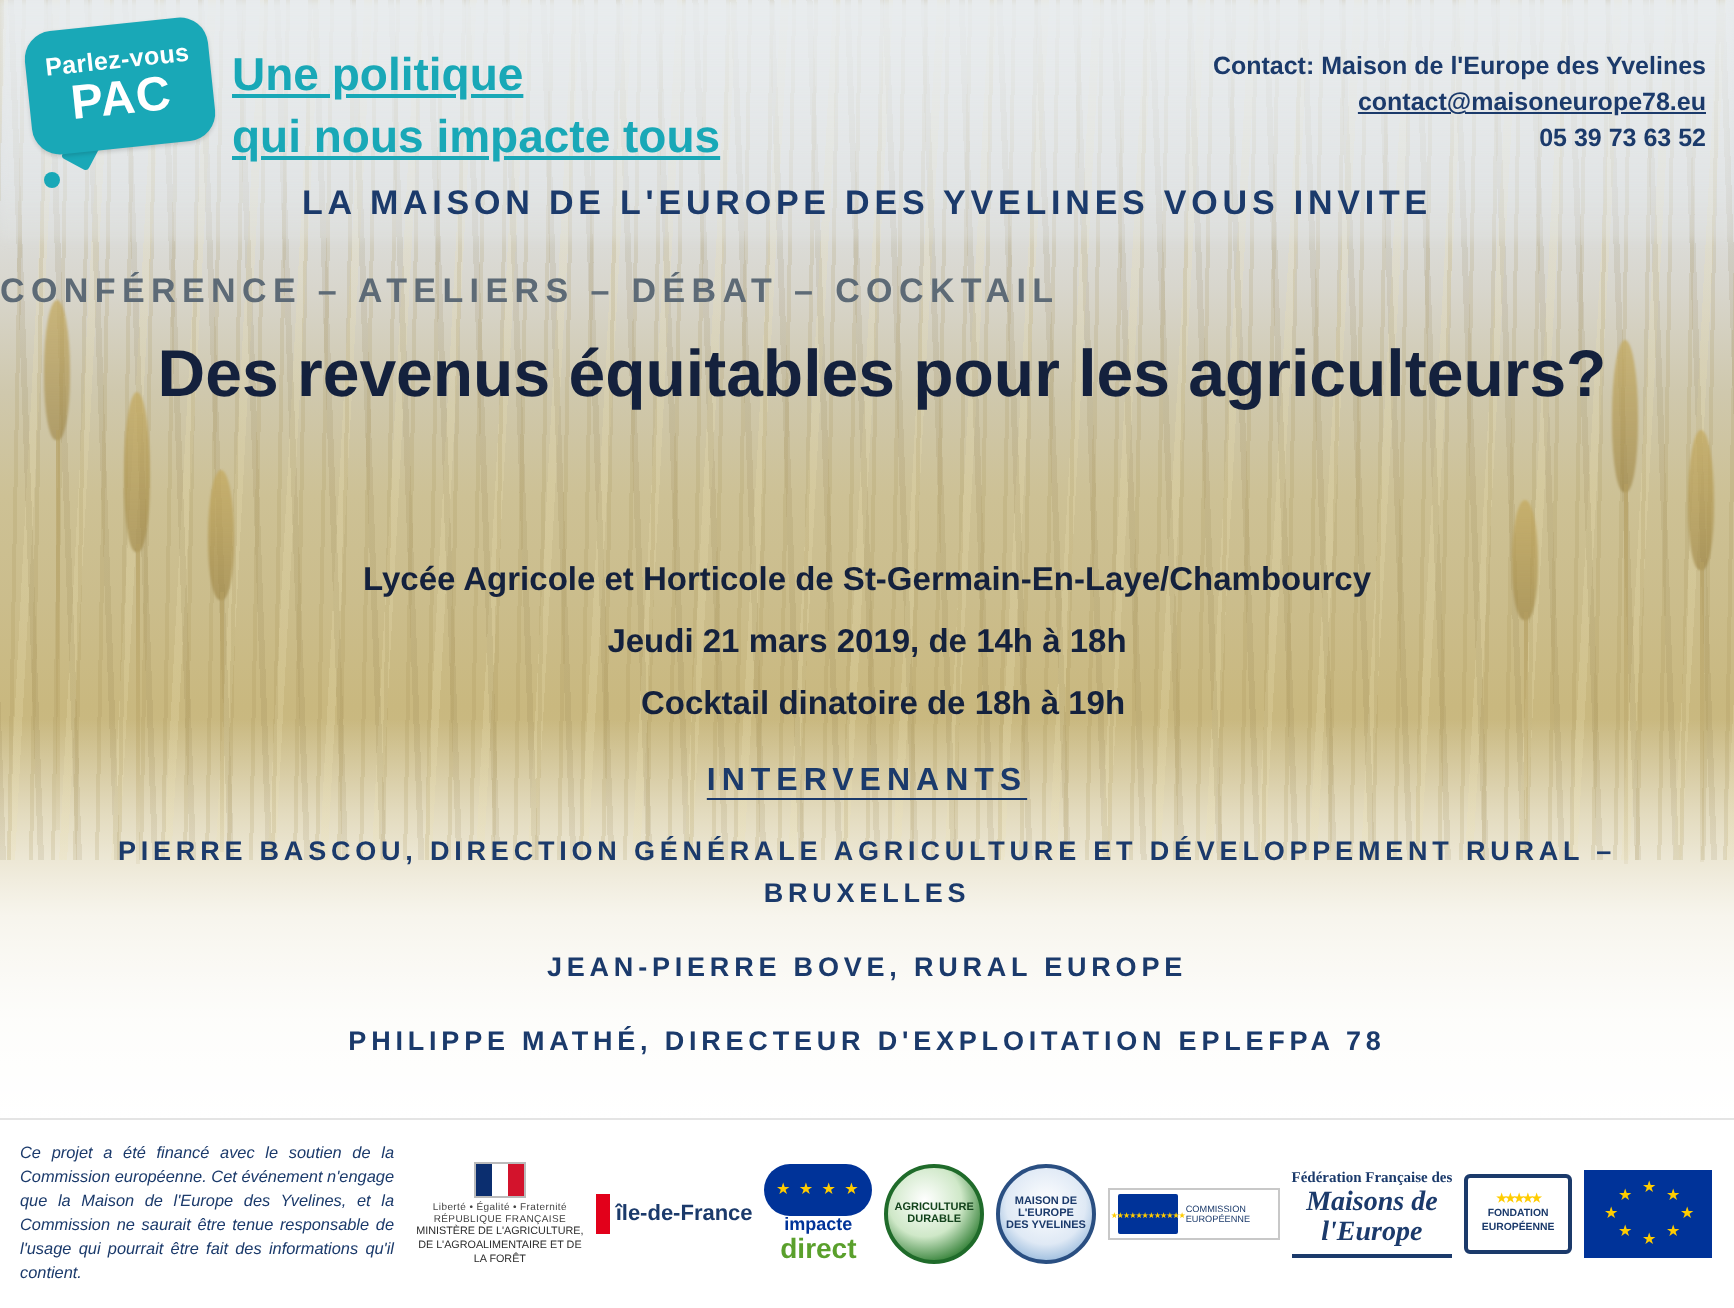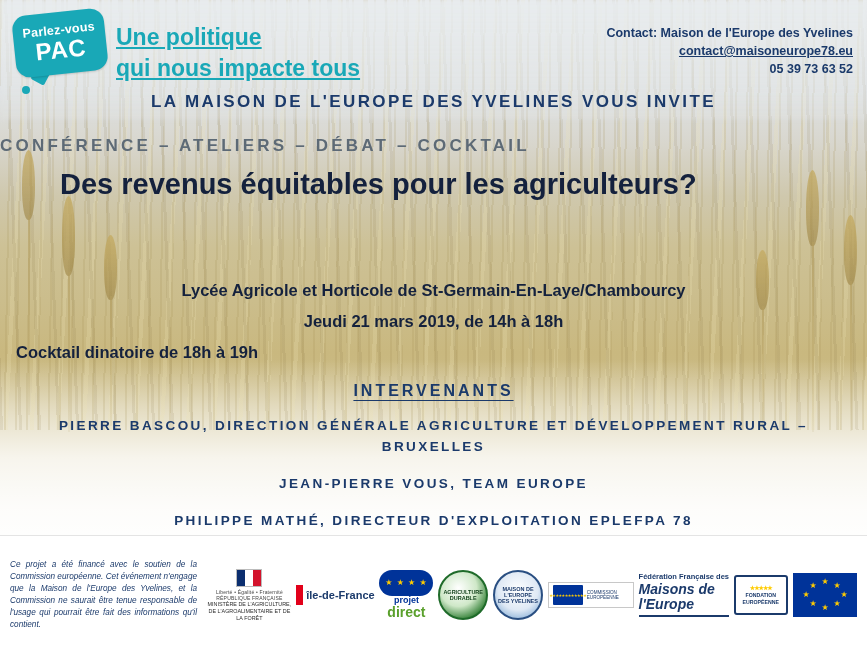--- a/index.html
+++ b/index.html
@@ -82,52 +82,52 @@
   
   .invite {
     position:absolute; left:0; right:0; top: 92px; text-align:center;
     color:#1b3a6b; font-size: 17px; font-weight: bold; letter-spacing: 2.4px;
   }
   .kinds {
     position:absolute; left:0; right:0; top: 136px; 
     color:#5d6a76; font-size: 17px; font-weight: bold; letter-spacing: 3.2px;
   }
   .title {
-    position:absolute; left: 60px; right: 45px; top: 166px; text-align:left;
-    color:#14213d; font-size: 29px; font-weight: bold; line-height: 1.25;
+    position:absolute; left: 60px; right: 45px; top: 166px; text-align:center;
+    color:#14213d; font-size: 33px; font-weight: bold; line-height: 1.25;
   }
   .venue {
     position:absolute; left:0; right:0; top: 281px; text-align:center;
     color:#14213d; font-size: 16.5px; font-weight: bold;
   }
   .date {
     position:absolute; left:0; right:0; top: 312px; text-align:center;
     color:#14213d; font-size: 16.5px; font-weight: bold;
   }
   .cocktail {
-    position:absolute; left:0; right:0; top: 343px; 
+    position:absolute; left:0; right:0; top: 343px; text-align:center;
     color:#14213d; font-size: 16.5px; font-weight: bold; padding-left: 16px;
   }
 
   
   .cols { position:absolute; left: 0; right: 0; top: 382px; display:flex; }
   .col { flex: 1; text-align:center; padding: 0 13px; }
   .col-head {
     color:#1b3a6b; font-size: 16px; font-weight: bold; letter-spacing: 3px;
     text-decoration: underline; text-underline-offset: 4px; margin-bottom: 16px;
   }
   .col-item {
     color:#1b3a6b; font-size: 13.5px; font-weight: bold; letter-spacing: 2.1px;
     line-height: 1.55; margin-bottom: 16px;
   }
   .col-left .col-item { letter-spacing: 2.4px; }
 
   
   .footer {
-    position:absolute; left:0; right:0; bottom:0; height: 119px;
+    position:absolute; left:0; right:0; bottom:0; height: 95px;
     background:#ffffff; border-top: 1px solid #e4e4e4;
     display:flex; align-items:center;
   }
   .disclaimer {
     width: 205px; padding: 0 8px 0 10px;
     font-size: 8.2px; color:#1b3a6b; font-style: italic; line-height: 1.45; text-align: justify;
   }
   .logos { flex:1; display:flex; align-items:center; justify-content: space-around; padding-right: 8px; }
   .lg { display:flex; align-items:center; justify-content:center; }
 
@@ -165,21 +165,21 @@
   }
 
   .eu-box { border:1px solid #c8c8c8; padding:2px 4px; display:flex; align-items:center; gap:4px; }
   .eu-flag-sm { width:30px;height:20px;background:#003399;position:relative;border-radius:1px; }
   .eu-flag-sm::after{
     content:"★★★★★★★★★★★★";color:#ffcc00;font-size:4px;position:absolute;
     inset:0;display:flex;align-items:center;justify-content:center;letter-spacing:-0.5px;
   }
   .eu-cap { font-size:4.6px; color:#1b3a6b; line-height:1.2; width:42px; }
 
-  .ffme { text-align:left; line-height:1.1; }
+  .ffme { text-align:center; line-height:1.1;font-family:Liberation Serif, serif; }
   .ffme-1 { font-size:7.5px; color:#1b3a6b; font-weight:bold; }
   .ffme-2 { font-size:14px; color:#1b3a6b; font-weight:bold; font-style:italic; }
   .ffme-3 { font-size:14px; color:#1b3a6b; font-weight:bold; font-style:italic; }
   .ffme-line { height:2px; background:#1b3a6b; margin-top:2px; }
 
   .fondation {
     width:54px;height:40px;border:2px solid #1b3a6b;border-radius:3px;
     display:flex;flex-direction:column;align-items:center;justify-content:center;
     font-size:5.2px;color:#1b3a6b;font-weight:bold;text-align:center;line-height:1.2;
   }
@@ -236,21 +236,21 @@
   <div class="kinds">CONFÉRENCE – ATELIERS – DÉBAT – COCKTAIL</div>
   <div class="title">Des revenus équitables pour les agriculteurs?</div>
   <div class="venue">Lycée Agricole et Horticole de St-Germain-En-Laye/Chambourcy</div>
   <div class="date">Jeudi 21 mars 2019, de 14h à 18h</div>
   <div class="cocktail">Cocktail dinatoire de 18h à 19h</div>
 
   <div class="cols">
     <div class="col col-left">
       <div class="col-head">INTERVENANTS</div>
       <div class="col-item">PIERRE BASCOU, DIRECTION GÉNÉRALE AGRICULTURE ET DÉVELOPPEMENT RURAL – BRUXELLES</div>
-      <div class="col-item">JEAN-PIERRE VOUS, TEAM EUROPE</div>
+      <div class="col-item">JEAN-PIERRE BOVE, RURAL EUROPE</div>
       <div class="col-item">PHILIPPE MATHÉ, DIRECTEUR D'EXPLOITATION EPLEFPA 78</div>
     </div>
   </div>
 
   <div class="footer">
     <div class="disclaimer">Ce projet a été financé avec le soutien de la Commission européenne. Cet événement n'engage que la Maison de l'Europe des Yvelines, et la Commission ne saurait être tenue responsable de l'usage qui pourrait être fait des informations qu'il contient.</div>
 
     <div class="logos">
 
       <div class="lg">
@@ -267,21 +267,21 @@
       </div>
 
       <div class="lg idf">
         <div class="idf-bar"></div>
         <div class="idf-txt">île-de-France</div>
       </div>
 
       <div class="lg">
         <div class="europedirect">
           <div class="ed-stars">★ ★ ★ ★</div>
-          <div class="ed-t">projet</div>
+          <div class="ed-t">impacte</div>
           <div class="ed-t2">direct</div>
         </div>
       </div>
 
       <div class="lg">
         <div class="circ">AGRICULTURE DURABLE</div>
       </div>
 
       <div class="lg">
         <div class="circ2">MAISON DE L'EUROPE DES YVELINES</div>

